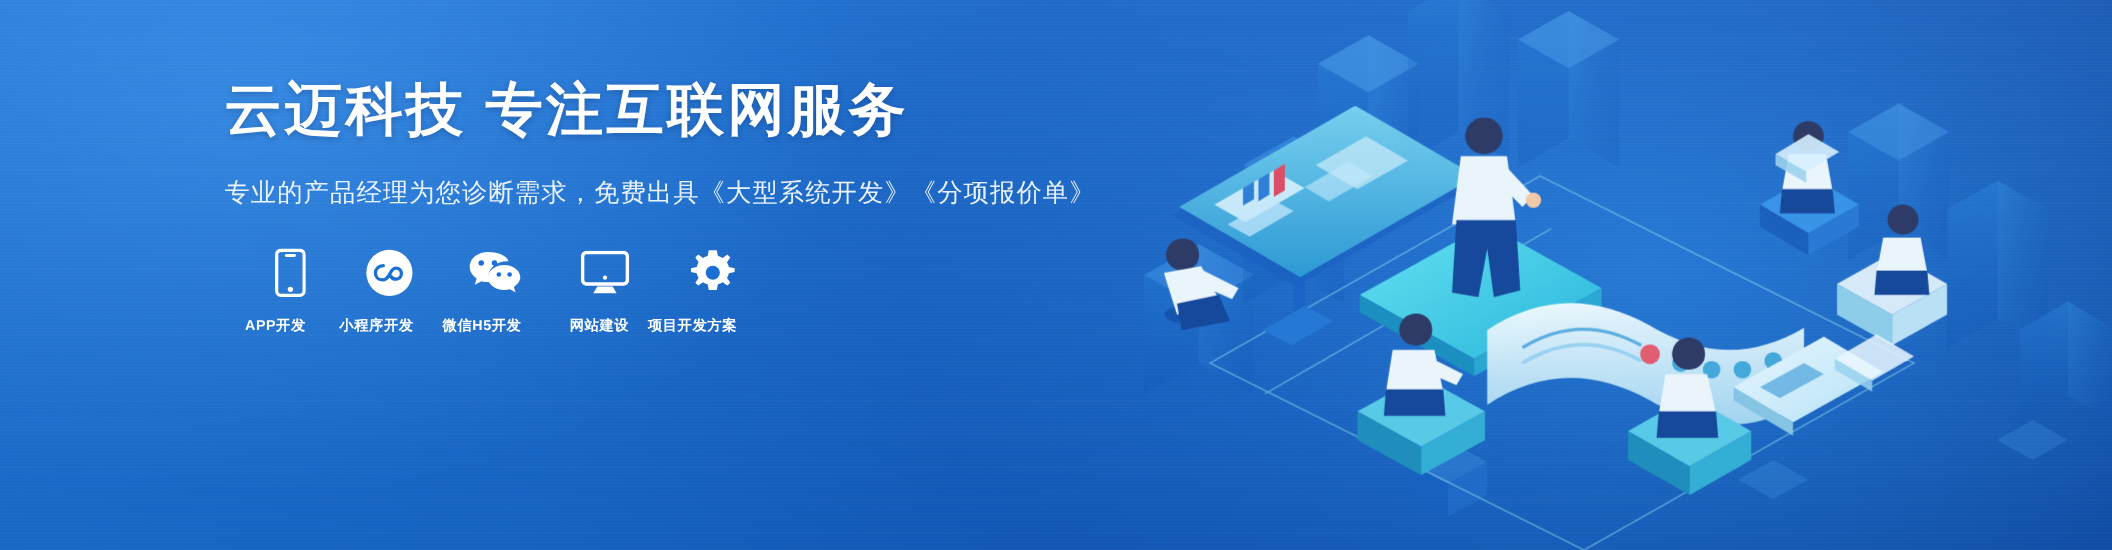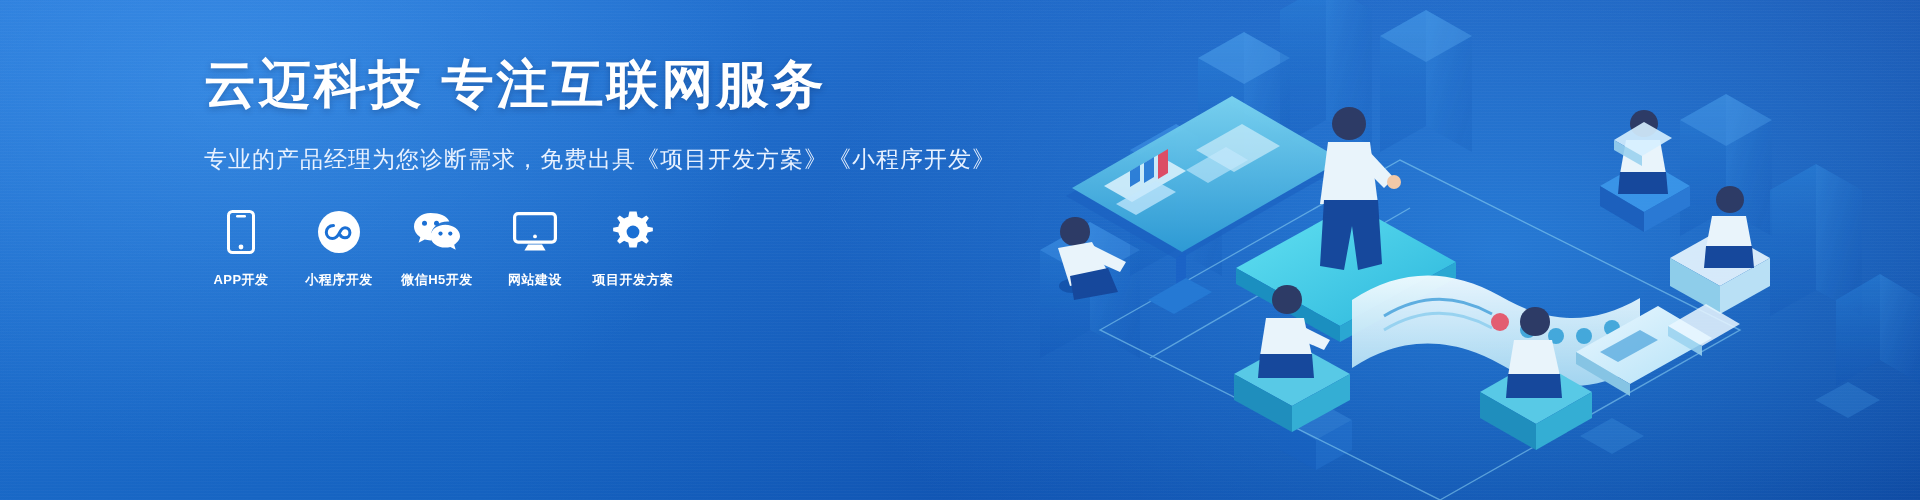--- a/index.html
+++ b/index.html
@@ -16,35 +16,35 @@
       linear-gradient(118deg,#1d72d6 0%,#1668cc 34%,#1157bb 62%,#0d49a6 100%);
   }
   .banner:after{
     content:"";position:absolute;inset:0;pointer-events:none;
     background:
       linear-gradient(180deg,rgba(255,255,255,.05) 0%,rgba(0,0,0,.06) 100%),
       repeating-linear-gradient(0deg,rgba(255,255,255,.022) 0 1px,rgba(0,0,0,0) 1px 3px);
   }
 
   
-  .content{position:absolute;left:204px;top:56px;z-index:6;}
+  .content{position:absolute;left:204px;top:72px;z-index:6;}
   .headline{
     color:#ffffff;font-size:52px;font-weight:bold;letter-spacing:3px;
     line-height:1.1;margin:0 0 26px 0;white-space:nowrap;
     text-shadow:0 2px 6px rgba(0,20,60,.25);
   }
   .subline{
     color:#e9f2ff;font-size:23px;line-height:40px;letter-spacing:1px;
     white-space:nowrap;font-weight:400;
   }
 
   
   .services{display:flex;align-items:flex-end;margin-top:30px;}
   .service{
-    width:74px;display:flex;flex-direction:column;align-items:center;
+    width:74px;display:flex;flex-direction:column;align-items:flex-end;
     margin-right:24px;cursor:pointer;
   }
   .svc-icon{height:46px;display:flex;align-items:center;justify-content:center;margin-bottom:16px;}
   .svc-icon svg{display:block;}
   .svc-label{
     color:#ffffff;font-size:13px;white-space:nowrap;letter-spacing:.5px;font-weight:bold;
   }
 
   
   .art{position:absolute;right:0;top:0;width:940px;height:500px;z-index:4;}
@@ -251,21 +251,21 @@
         <path d="M688 326 L726 304 L760 324 L722 346 Z" fill="#eaf7ff" opacity=".85"></path>
         <path d="M688 326 L722 346 L722 356 L688 336 Z" fill="#9ad2ee" opacity=".85"></path>
       </g>
     </svg>
   </div>
 
   <div class="content">
 
     <h1 class="headline">云迈科技 专注互联网服务</h1>
 
-    <div class="subline">专业的产品经理为您诊断需求，免费出具《项目开发方案》《小程序开发》</div>
+    <div class="subline">专业的产品经理为您诊断需求，免费出具《大型系统开发》《分项报价单》</div>
 
 
     <div class="services">
 
       <div class="service">
         <span class="svc-icon">
           <svg width="28" height="44" viewBox="0 0 28 44" xmlns="http://www.w3.org/2000/svg">
             <rect x="1.5" y="1.5" width="25" height="41" rx="4" ry="4" fill="none" stroke="#ffffff" stroke-width="3"></rect>
             <rect x="9" y="5" width="10" height="2.6" rx="1.3" fill="#ffffff"></rect>
             <circle cx="14" cy="37" r="2.4" fill="#ffffff"></circle>

